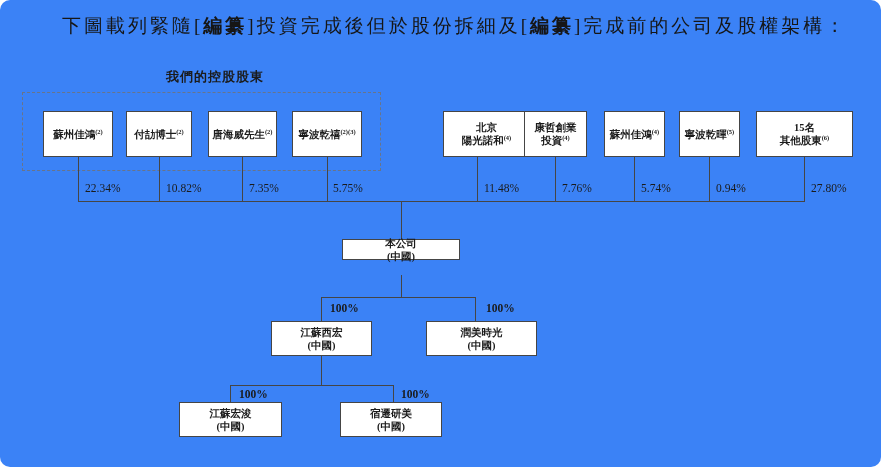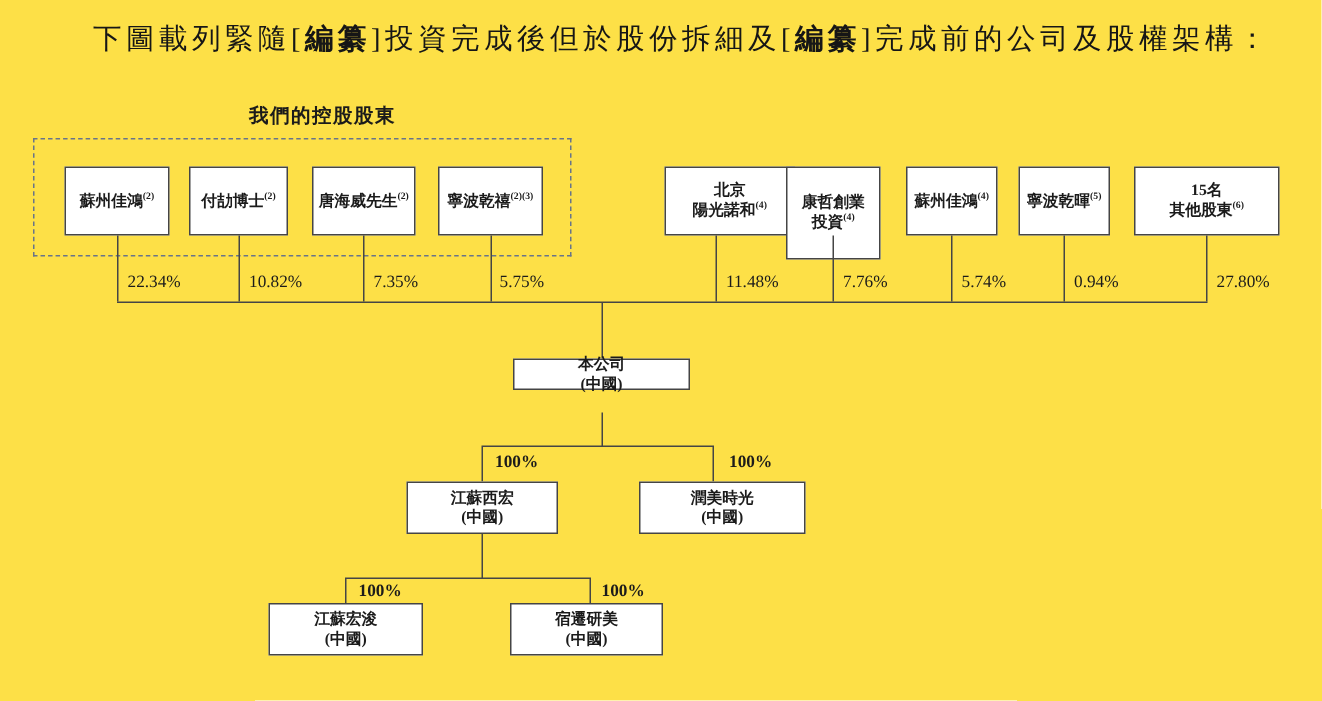--- a/index.html
+++ b/index.html
@@ -1,18 +1,18 @@
 <!DOCTYPE html>
 <html><head>
 <meta charset="utf-8">
 <style>
   html,body{margin:0;padding:0;background:#ffffff;}
   .canvas{
-    position:relative;width:881px;height:467px;background:#fde047;overflow:hidden;
-    font-family:"Liberation Serif","DejaVu Serif",serif;color:#1b1b1b;
+    position:relative;width:881px;height:467px;background:#3b82f6;overflow:hidden;
+    font-family:"Liberation Serif","DejaVu Serif",serif;color:#1b1b1b;border-radius:10px;
   }
   .title{
     position:absolute;left:62px;top:13px;font-size:19px;letter-spacing:3px;
     white-space:nowrap;color:#161616;
   }
   .title .b{font-weight:bold;}
   .cs-label{
     position:absolute;left:150px;top:68px;width:130px;text-align:center;
     font-weight:bold;font-size:13px;letter-spacing:1px;
   }
@@ -26,21 +26,21 @@
     text-align:center;font-weight:bold;font-size:10.5px;line-height:13px;
     box-sizing:border-box;
   }
   .box sup{font-size:6.5px;line-height:0;vertical-align:super;}
   
   .s1{left:43px;top:111px;width:70px;height:46px}
   .s2{left:126px;top:111px;width:66px;height:46px}
   .s3{left:208px;top:111px;width:69px;height:46px}
   .s4{left:292px;top:111px;width:70px;height:46px}
   .s5{left:443px;top:111px;width:87px;height:46px}
-  .s6{left:524px;top:111px;width:63px;height:62px}
+  .s6{left:524px;top:111px;width:63px;height:46px}
   .s7{left:604px;top:111px;width:61px;height:46px}
   .s8{left:679px;top:111px;width:61px;height:46px}
   .s9{left:756px;top:111px;width:97px;height:46px}
   
   .cmain{left:342px;top:239px;width:118px;height:21px}
   .csub1{left:271px;top:321px;width:101px;height:35px}
   .csub2{left:426px;top:321px;width:111px;height:35px}
   .csub3{left:179px;top:402px;width:103px;height:35px}
   .csub4{left:340px;top:402px;width:102px;height:35px}
   

